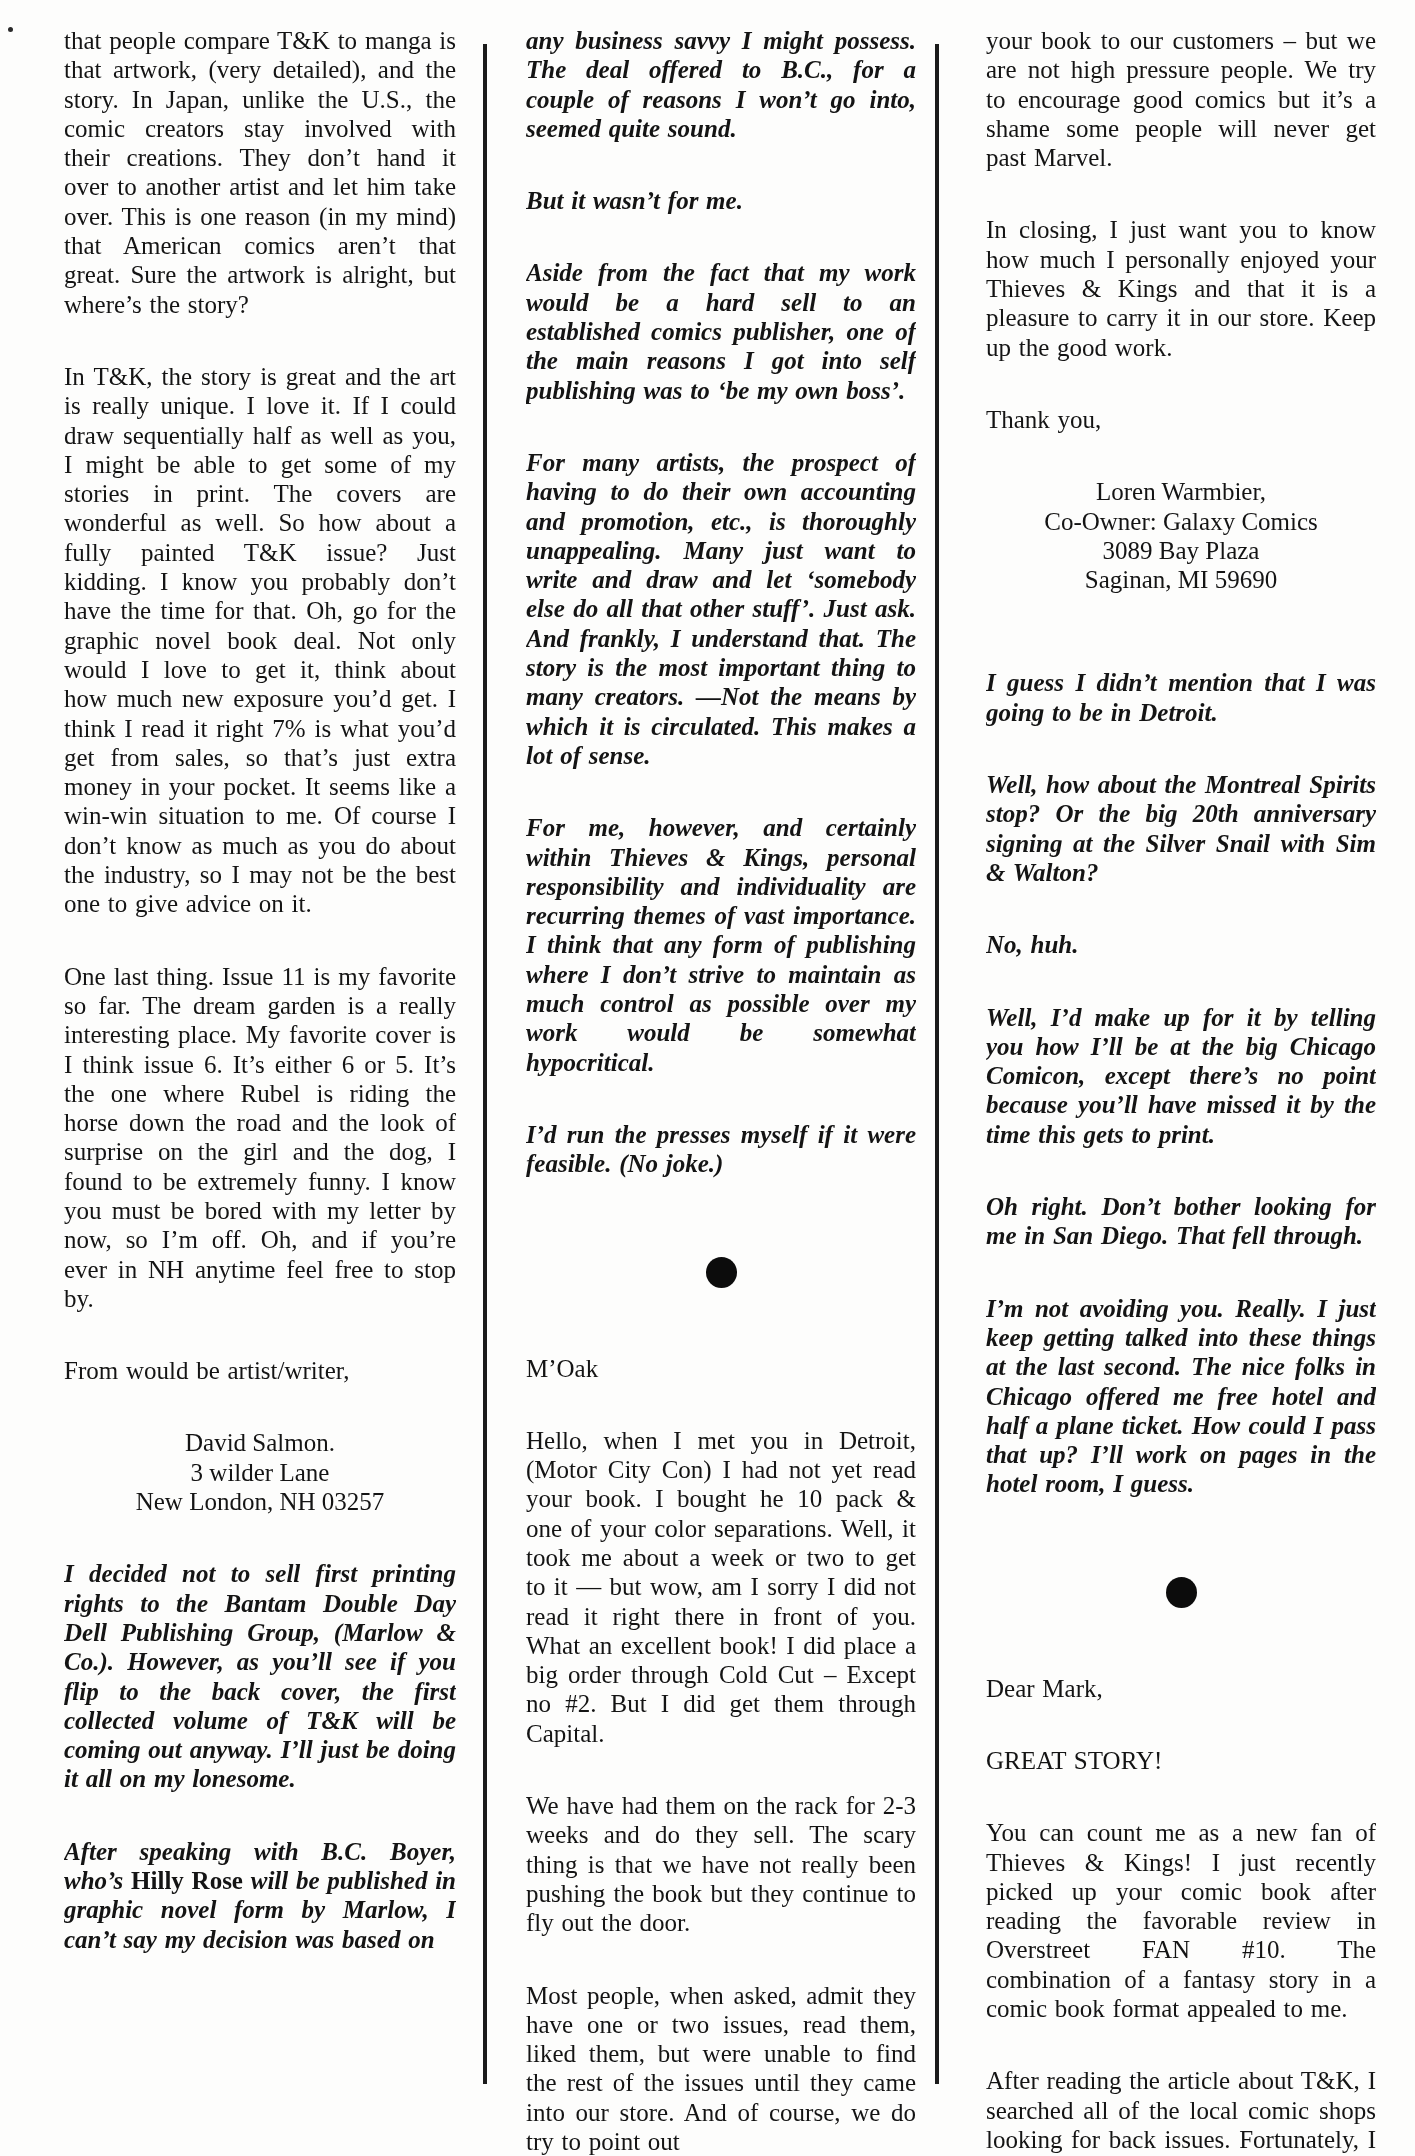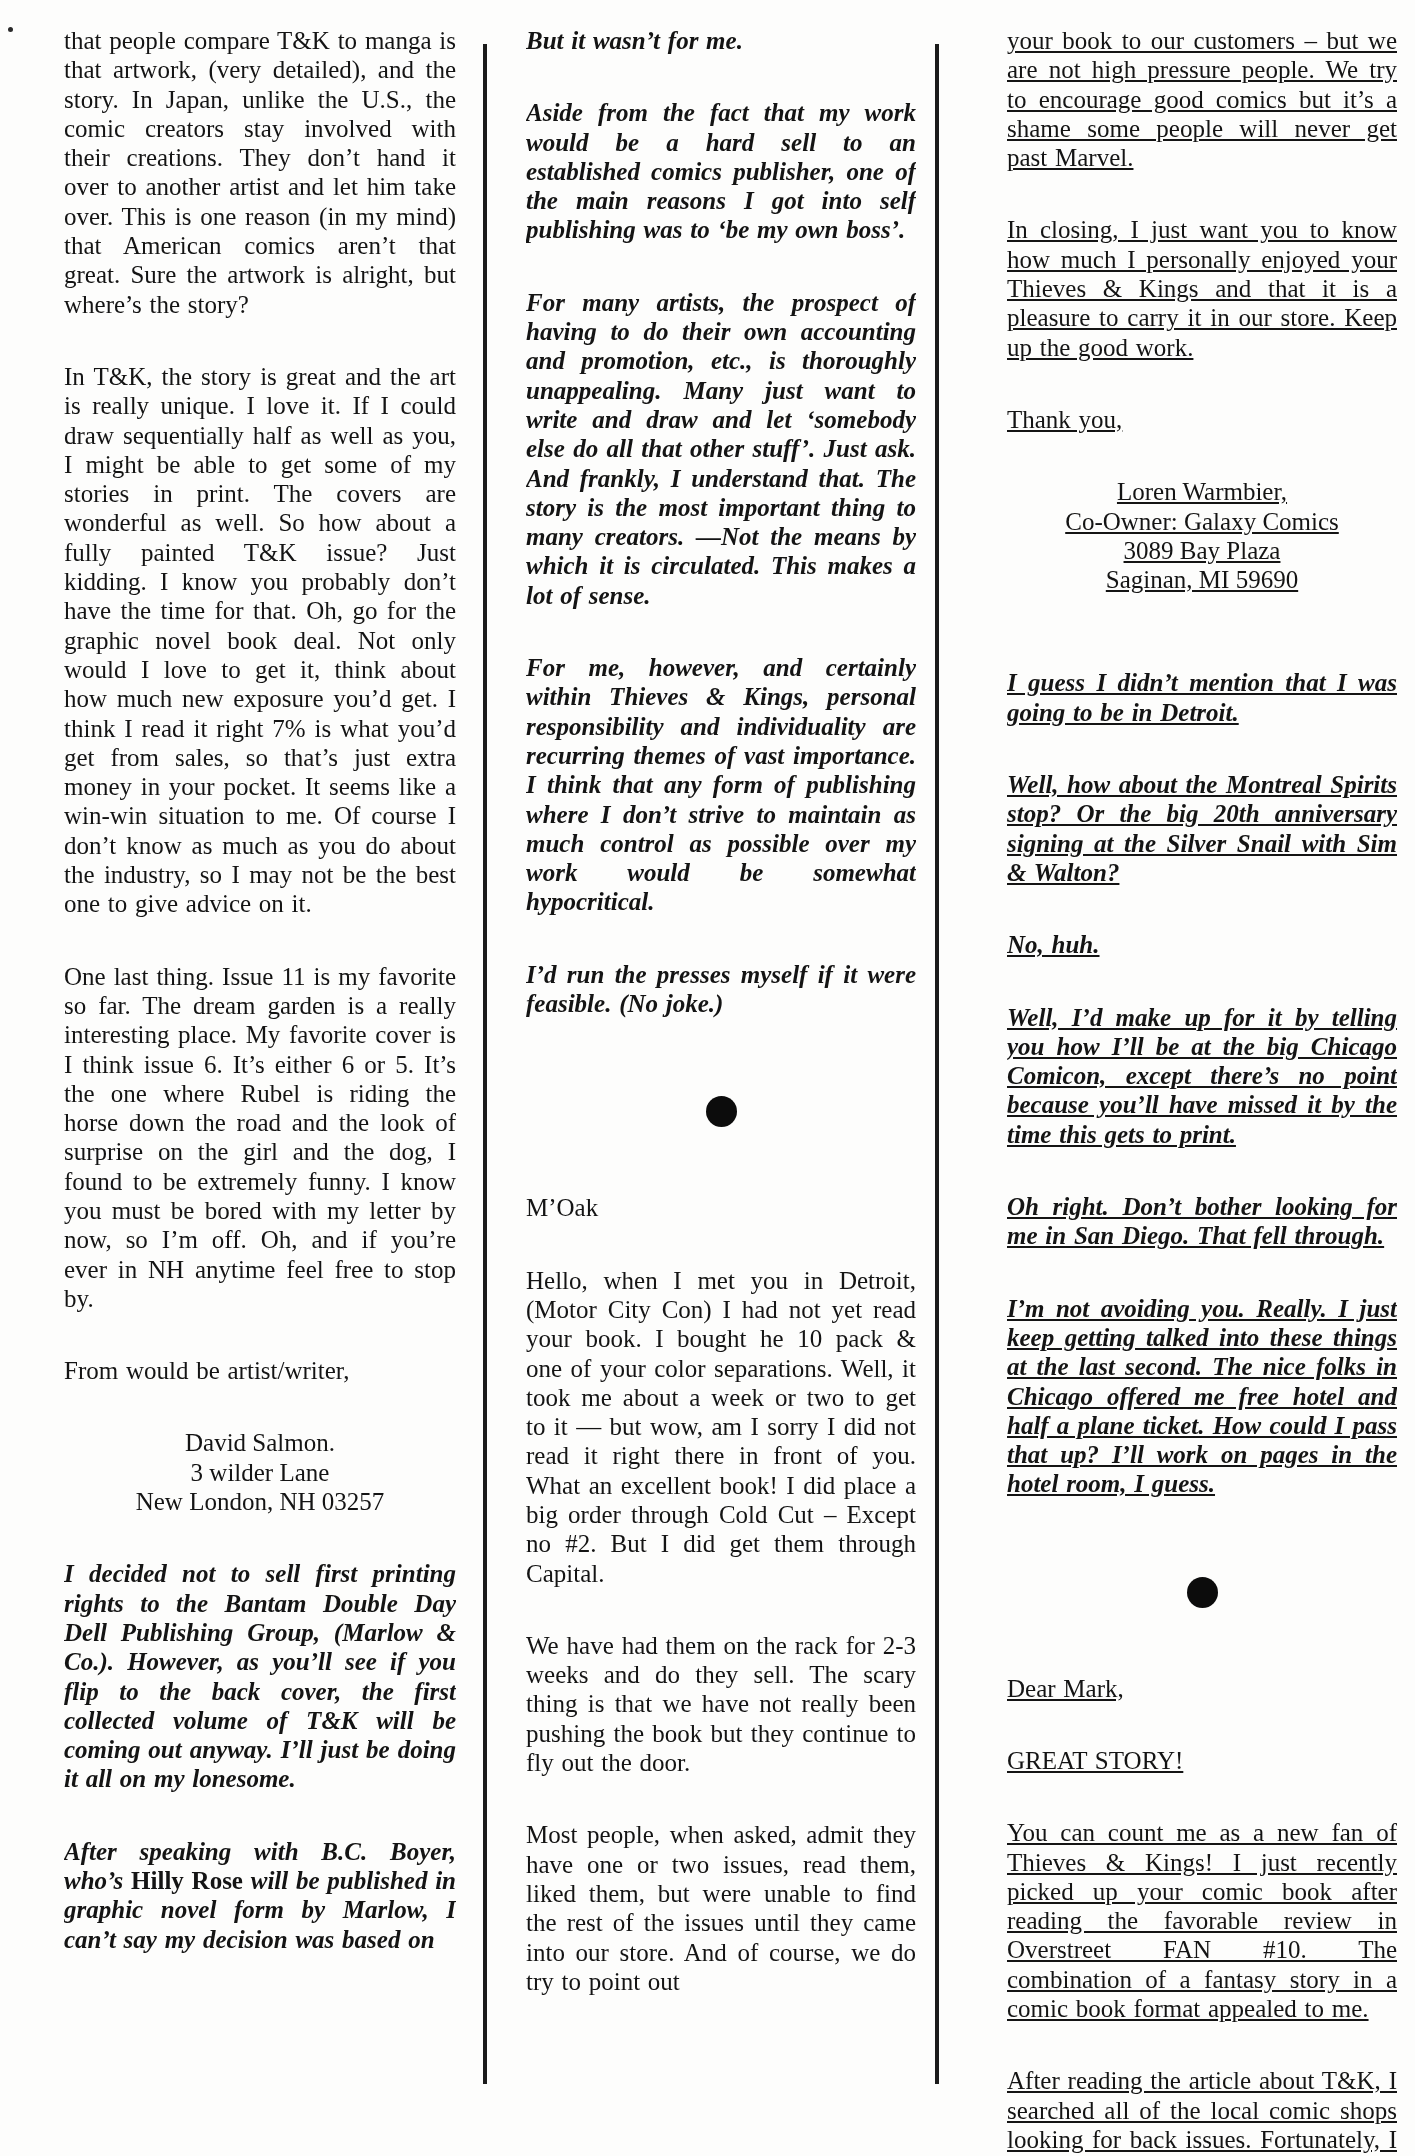--- a/index.html
+++ b/index.html
@@ -14,21 +14,21 @@
   .col{
     position:absolute;top:0;
     padding-top:26px;
     font-size:25px;
     line-height:29.3px;
     overflow:hidden;
     height:2130px;
   }
   .col-1{left:64px;width:392px;}
   .col-2{left:526px;width:390px;}
-  .col-3{left:1007px;width:390px;text-decoration:underline;}
+  .col-3{left:986px;width:390px;}
   .divider{
     position:absolute;top:44px;
     width:4px;height:2040px;
     background:#1b1b1b;
   }
   .divider-1{left:483px;}
   .divider-2{left:935px;}
   .para{
     margin:0 0 43px 0;
     text-align:justify;
@@ -72,20 +72,21 @@
       <div class="address">
         <div>David Salmon.</div>
         <div>3 wilder Lane</div>
         <div>New London, NH 03257</div>
       </div>
       <p class="para reply sp-large">I decided not to sell first printing rights to the Bantam Double Day Dell Publishing Group, (Marlow &amp; Co.).  However, as you’ll see if you flip to the back cover, the first collected volume of T&amp;K will be coming out anyway.  I’ll just be doing it all on my lonesome.</p>
       <p class="para reply"><span>After speaking with B.C. Boyer, who’s </span><span class="roman-bold">Hilly Rose</span><span> will be published in graphic novel form by Marlow, I can’t say my decision was based on</span></p>
     </div>
   <div class="divider divider-1"></div>
   <div class="col col-2">
+      <p class="para reply">any business savvy I might possess.  The deal offered to B.C., for a couple of reasons I won’t go into, seemed quite sound.</p>
       <p class="para reply">But it wasn’t for me.</p>
       <p class="para reply">Aside from the fact that my work would be a hard sell to an established comics publisher, one of the main reasons I got into self publishing was to ‘be my own boss’.</p>
       <p class="para reply">For many artists, the prospect of having to do their own accounting and promotion, etc., is thoroughly unappealing.  Many just want to write and draw and let ‘somebody else do all that other stuff’.  Just ask.  And frankly, I understand that.  The story is the most important thing to many creators.  —Not the means by which it is circulated.  This makes a lot of sense.</p>
       <p class="para reply">For me, however, and certainly within Thieves &amp; Kings, personal responsibility and individuality are recurring themes of vast importance.  I think that any form of publishing where I don’t strive to maintain as much control as possible over my work would be somewhat hypocritical.</p>
       <p class="para reply">I’d run the presses myself if it were feasible.  (No joke.)</p>
       <div class="bullet-separator"></div>
       <p class="para ">M’Oak</p>
       <p class="para ">Hello, when I met you in Detroit, (Motor City Con) I had not yet read your book.  I bought he 10 pack &amp; one of your color separations.  Well, it took me about a week or two to get to it — but wow, am I sorry I did not read it right there in front of you.  What an excellent book!  I did place a big order through Cold Cut – Except no #2.  But I did get them through Capital.</p>
       <p class="para ">We have had them on the rack for 2-3 weeks and do they sell.  The scary thing is that we have not really been pushing the book but they continue to fly out the door.</p>
       <p class="para ">Most people, when asked, admit they have one or two issues, read them, liked them, but were unable to find the rest of the issues until they came into our store.  And of course, we do try to point out</p>

